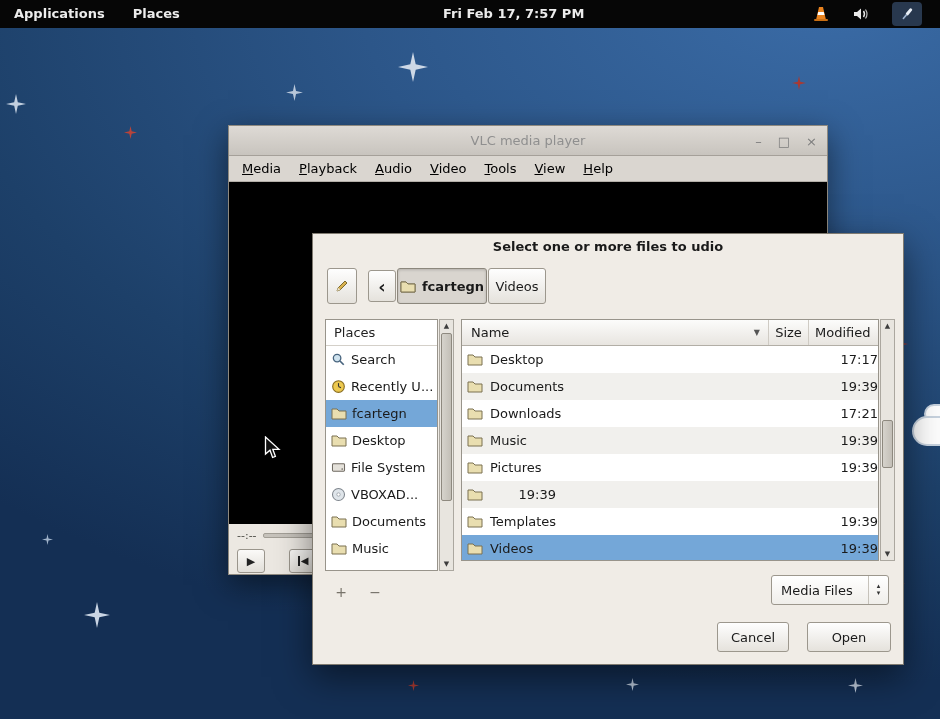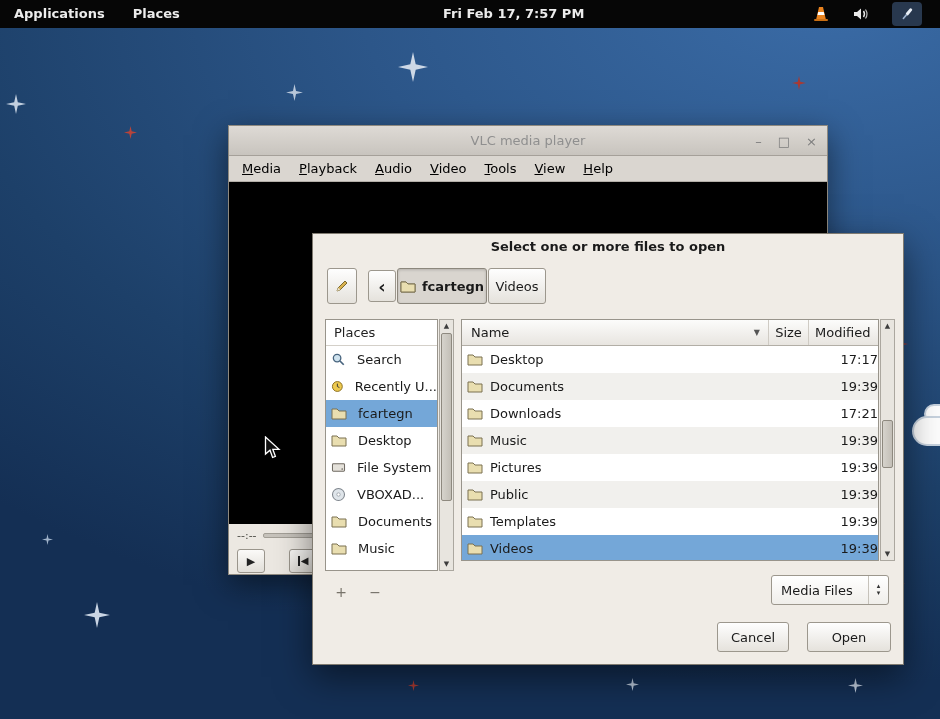--- a/index.html
+++ b/index.html
@@ -53,21 +53,21 @@
   .btn-pressed { background:#d9d5cf; border:1px solid #8c877d; box-shadow:inset 0 1px 3px rgba(0,0,0,.18); }
   .dlg-typebtn { position:absolute; left:14px; top:34px; width:30px; height:36px; }
   .dlg-backbtn { position:absolute; left:55px; top:36px; width:28px; height:32px; font-size:18px; font-weight:bold; }
   .dlg-path1 { position:absolute; left:84px; top:34px; width:90px; height:36px; gap:6px; font-weight:bold; }
   .dlg-path2 { position:absolute; left:175px; top:34px; width:58px; height:36px; }
 
   .panel { background:#fff; border:1px solid #98948b; }
   .places { position:absolute; left:12px; top:85px; width:113px; height:252px; overflow:hidden; }
   .places-header { height:26px; line-height:25px; padding-left:8px; border-bottom:1px solid #d4d0c9;
     background:#fff; color:#222; }
-  .place-item { height:27px; display:flex; align-items:center; gap:11px; padding-left:5px; cursor:default;
+  .place-item { height:27px; display:flex; align-items:center; gap:5px; padding-left:5px; cursor:default;
     white-space:nowrap; overflow:hidden; }
   .place-item.selected { background:#74a7d8; }
   .pi-label { font-size:13px; }
 
   .sbar { position:absolute; background:#e8e5df; border:1px solid #aba79f; }
   .sbar-arrow { position:absolute; left:0; width:13px; height:12px; text-align:center; font-size:7px;
     line-height:12px; color:#3c3c3c; }
   .sbar-thumb { position:absolute; left:1px; width:11px; background:linear-gradient(90deg,#d6d3cc,#c3bfb7);
     border:1px solid #8e897f; border-radius:2px; }
 
@@ -202,21 +202,21 @@
         <span>▶</span>
       </span>
       <span style="width:8px"></span>
       <span class="vlc-btn">
         <span class="prev-glyph">◀</span>
       </span>
     </div>
   </div>
 
   <div class="dialog">
-    <div class="dlg-title">Select one or more files to open</div>
+    <div class="dlg-title">Select one or more files to udio</div>
 
     <span class="btn dlg-typebtn">
       <svg width="16" height="16" viewBox="0 0 16 16">
         <path d="M3 13 L4.2 9.8 L11 3 L13 5 L6.2 11.8 Z" fill="#d9b24f" stroke="#6e5c22" stroke-width="0.9"></path>
         <path d="M3 13 L4.2 9.8 L6.2 11.8 Z" fill="#efe6cf"></path>
       </svg>
     </span>
     <span class="btn dlg-backbtn">
       <span>‹</span>
     </span>
@@ -341,21 +341,20 @@
           <svg width="16" height="13" viewBox="0 0 16 13">
               <path d="M1 2 h5 l2 2 h7 v8 h-14 z" fill="#e9deb0" stroke="#7a7050" stroke-width="1"></path>
             </svg>
           <span class="fname">Pictures</span>
           <span class="fmod">19:39</span>
         </div>
         <div class="file-row">
           <svg width="16" height="13" viewBox="0 0 16 13">
               <path d="M1 2 h5 l2 2 h7 v8 h-14 z" fill="#e9deb0" stroke="#7a7050" stroke-width="1"></path>
             </svg>
-          <span class="fname">Public</span>
           <span class="fmod">19:39</span>
         </div>
         <div class="file-row">
           <svg width="16" height="13" viewBox="0 0 16 13">
               <path d="M1 2 h5 l2 2 h7 v8 h-14 z" fill="#e9deb0" stroke="#7a7050" stroke-width="1"></path>
             </svg>
           <span class="fname">Templates</span>
           <span class="fmod">19:39</span>
         </div>
         <div class="file-row selected">

